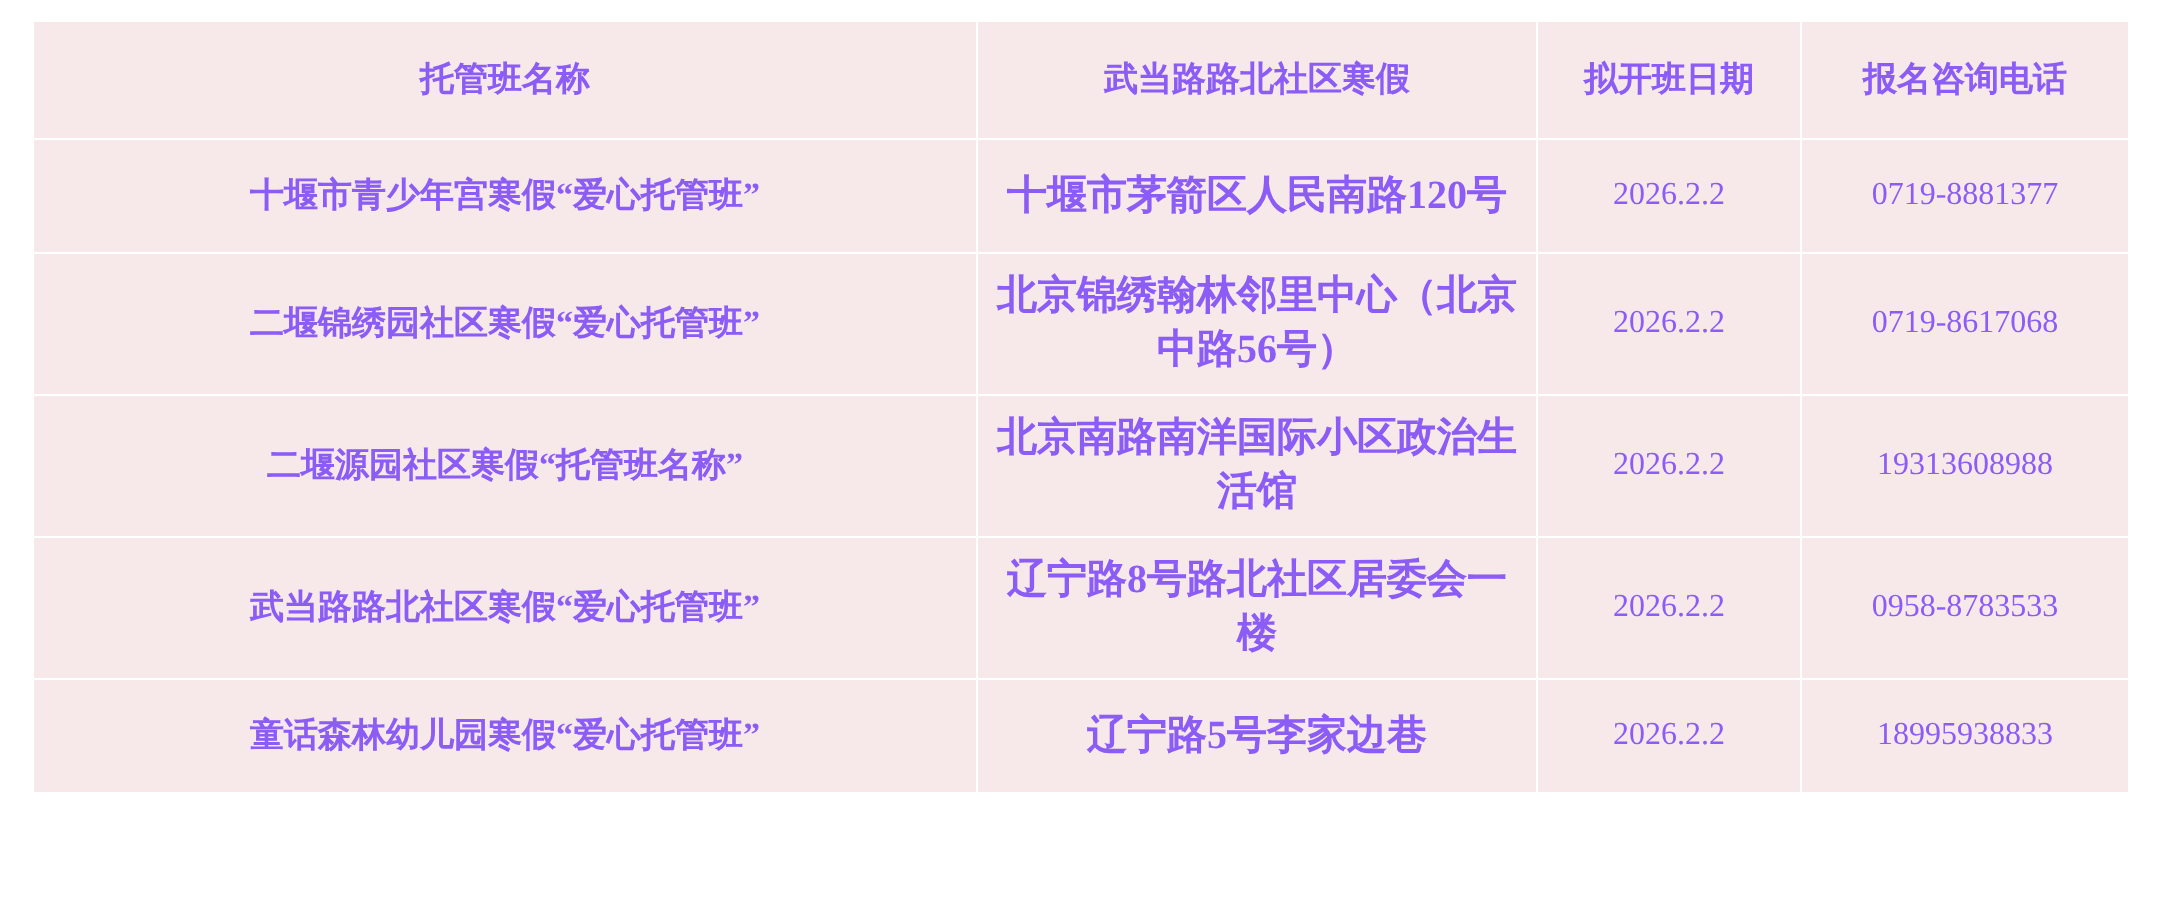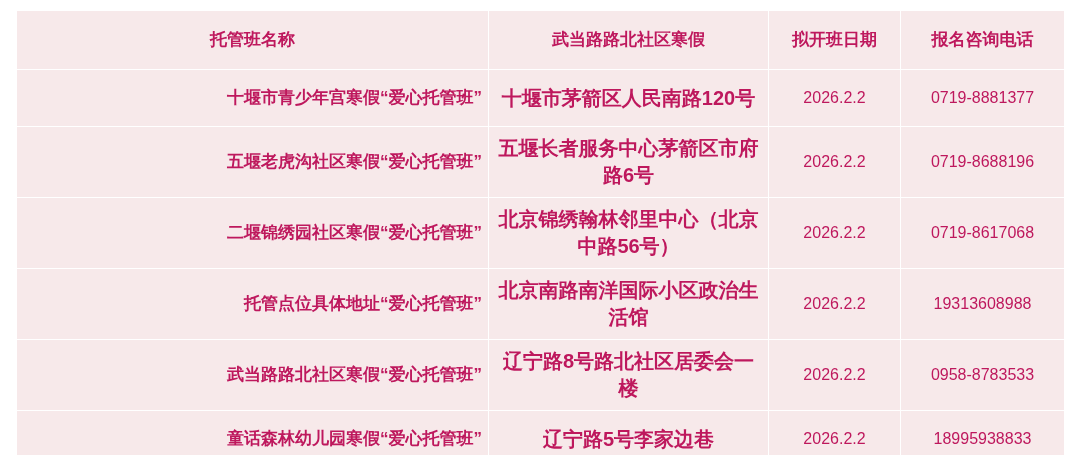--- a/index.html
+++ b/index.html
@@ -29,41 +29,41 @@
   }
   table.schedule col.c0 { width: 472px; }
   table.schedule col.c1 { width: 280px; }
   table.schedule col.c2 { width: 132px; }
   table.schedule col.c3 { width: 164px; }
   table.schedule th,
   table.schedule td {
     border: 1px solid #ffffff;
     text-align: center;
     vertical-align: middle;
-    color: #be185d;
+    color: #8b5cf6;
     font-size: 17px;
     line-height: 1.35;
     padding: 8px 6px;
     background: #f7e9ea;
     font-weight: normal;
     word-break: break-all;
+    font-family: Liberation Serif, serif;
   }
   table.schedule thead th {
     height: 42px;
     font-size: 17px;
     font-weight: bold;
     background: #f7e9ea;
   }
   table.schedule tbody td {
     height: 40px;
   }
   table.schedule tbody td.name {
     font-weight: bold;
     font-size: 17px;
-    text-align: right;
   }
   table.schedule tbody td.addr {
     font-weight: bold;
     font-size: 20px;
   }
   table.schedule tbody td.date {
     font-size: 16px;
   }
   table.schedule tbody td.phone {
     font-size: 16px;
@@ -89,33 +89,27 @@
       </tr>
     </thead>
     <tbody>
       <tr>
         <td class="name">十堰市青少年宫寒假“爱心托管班”</td>
         <td class="addr">十堰市茅箭区人民南路120号</td>
         <td class="date">2026.2.2</td>
         <td class="phone">0719-8881377</td>
       </tr>
       <tr>
-        <td class="name">五堰老虎沟社区寒假“爱心托管班”</td>
-        <td class="addr">五堰长者服务中心茅箭区市府路6号</td>
-        <td class="date">2026.2.2</td>
-        <td class="phone">0719-8688196</td>
-      </tr>
-      <tr>
         <td class="name">二堰锦绣园社区寒假“爱心托管班”</td>
         <td class="addr">北京锦绣翰林邻里中心（北京中路56号）</td>
         <td class="date">2026.2.2</td>
         <td class="phone">0719-8617068</td>
       </tr>
       <tr>
-        <td class="name">托管点位具体地址“爱心托管班”</td>
+        <td class="name">二堰源园社区寒假“托管班名称”</td>
         <td class="addr">北京南路南洋国际小区政治生活馆</td>
         <td class="date">2026.2.2</td>
         <td class="phone">19313608988</td>
       </tr>
       <tr>
         <td class="name">武当路路北社区寒假“爱心托管班”</td>
         <td class="addr">辽宁路8号路北社区居委会一楼</td>
         <td class="date">2026.2.2</td>
         <td class="phone">0958-8783533</td>
       </tr>

